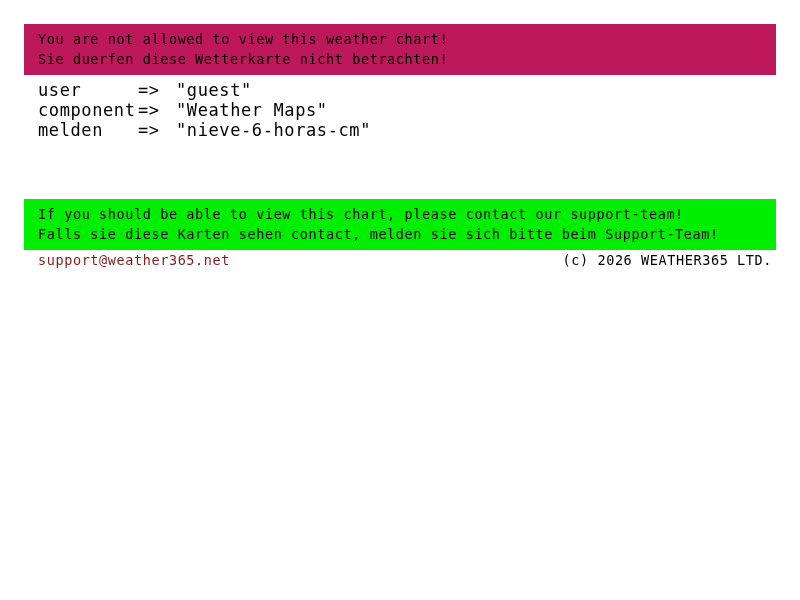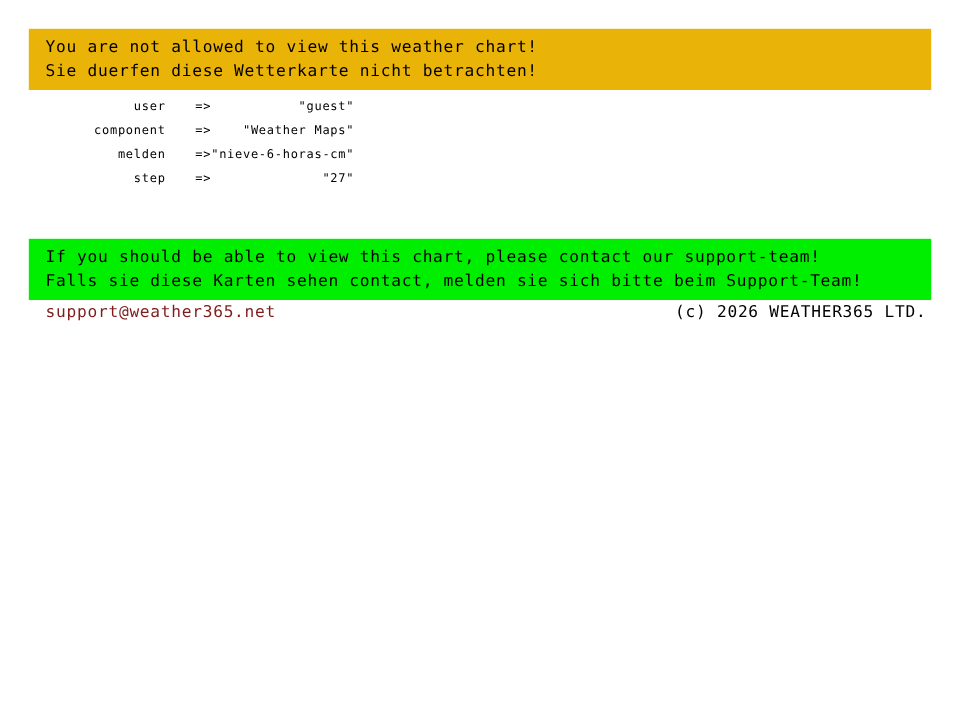--- a/index.html
+++ b/index.html
@@ -22,21 +22,21 @@
   }
   .banner {
     position: absolute;
     left: 24px;
     width: 752px;
     box-sizing: border-box;
     padding: 5px 0 6px 14px;
   }
   .banner-error {
     top: 24px;
-    background: #eab308;
+    background: #be185d;
   }
   .banner-ok {
     top: 199px;
     background: #00ee00;
   }
   .banner-line {
     font-family: "DejaVu Sans Mono", monospace;
     font-size: 13.5px;
     line-height: 20px;
     white-space: pre;
@@ -44,27 +44,26 @@
     color: #000000;
   }
   .params {
     position: absolute;
     left: 38px;
     top: 80px;
     border-collapse: collapse;
   }
   .params td {
     font-family: "DejaVu Sans Mono", monospace;
-    font-size: 10px;
+    font-size: 17px;
     line-height: 20px;
     white-space: pre;
     letter-spacing: 0.6px;
     padding: 0;
     vertical-align: top;
-    text-align: right;
   }
   .params td.key {
     width: 100px;
   }
   .params td.arrow {
     width: 38px;
   }
   .footer {
     position: absolute;
     left: 38px;
@@ -106,25 +105,20 @@
       <tr>
         <td class="key">component</td>
         <td class="arrow">=&gt;</td>
         <td class="value">"Weather Maps"</td>
       </tr>
       <tr>
         <td class="key">melden</td>
         <td class="arrow">=&gt;</td>
         <td class="value">"nieve-6-horas-cm"</td>
       </tr>
-      <tr>
-        <td class="key">step</td>
-        <td class="arrow">=&gt;</td>
-        <td class="value">"27"</td>
-      </tr>
     </tbody>
   </table>
 
   <div class="banner banner-ok">
     <div class="banner-line">If you should be able to view this chart, please contact our support-team!</div>
     <div class="banner-line">Falls sie diese Karten sehen contact, melden sie sich bitte beim Support-Team!</div>
   </div>
 
   <div class="footer">
     <span class="email">support@weather365.net</span>

